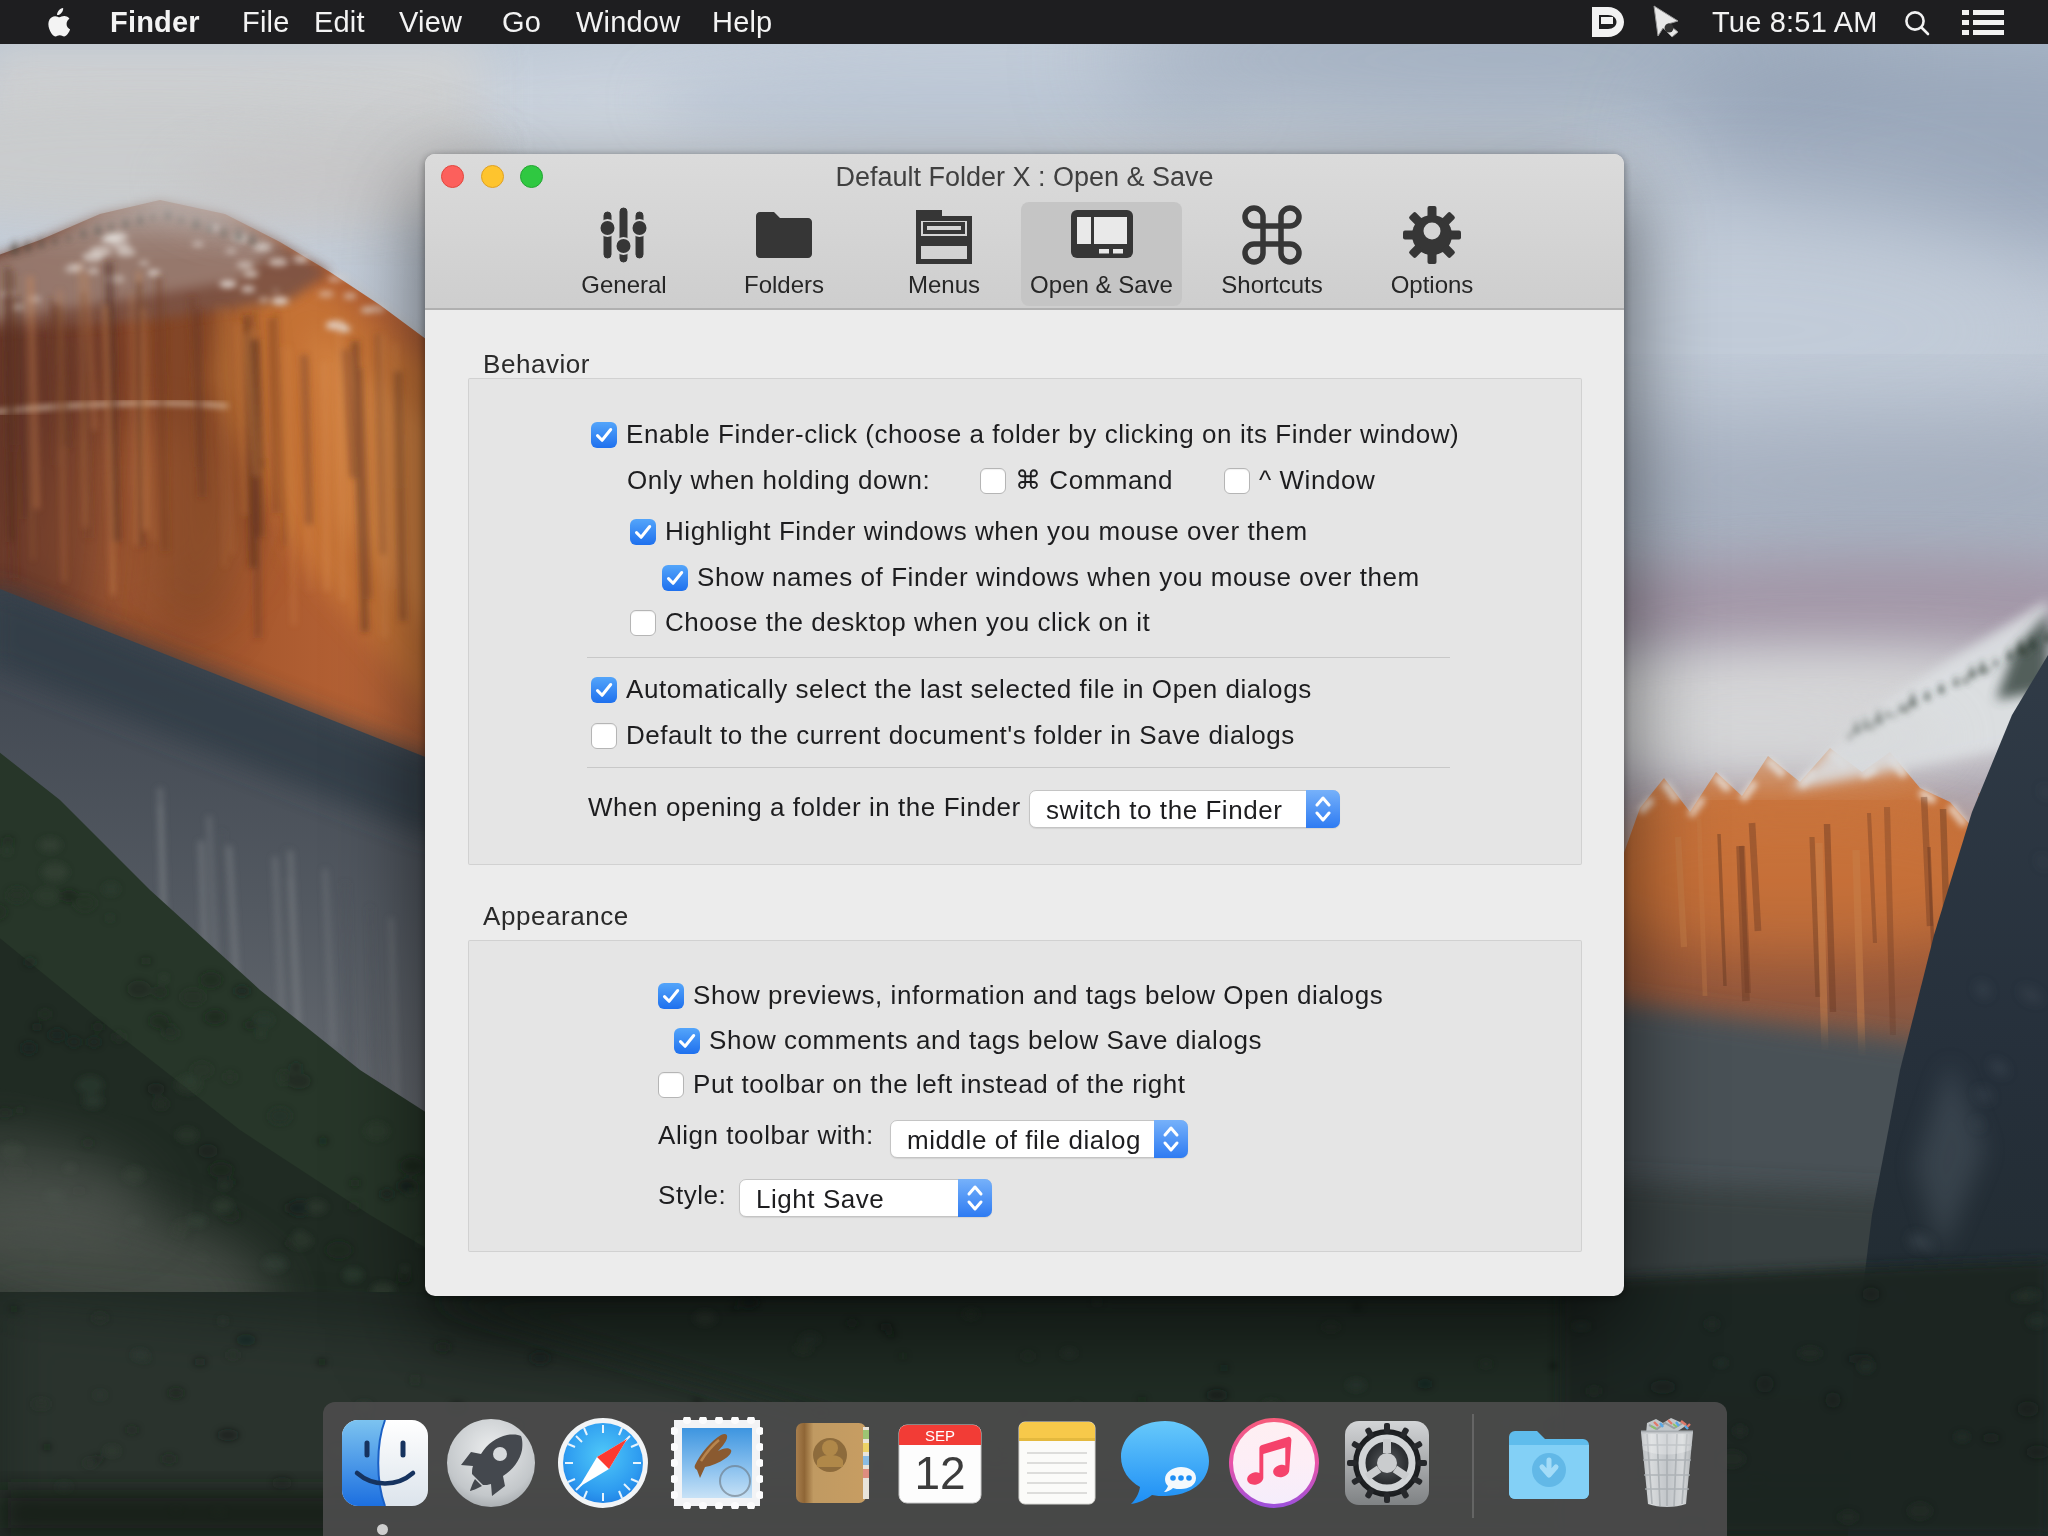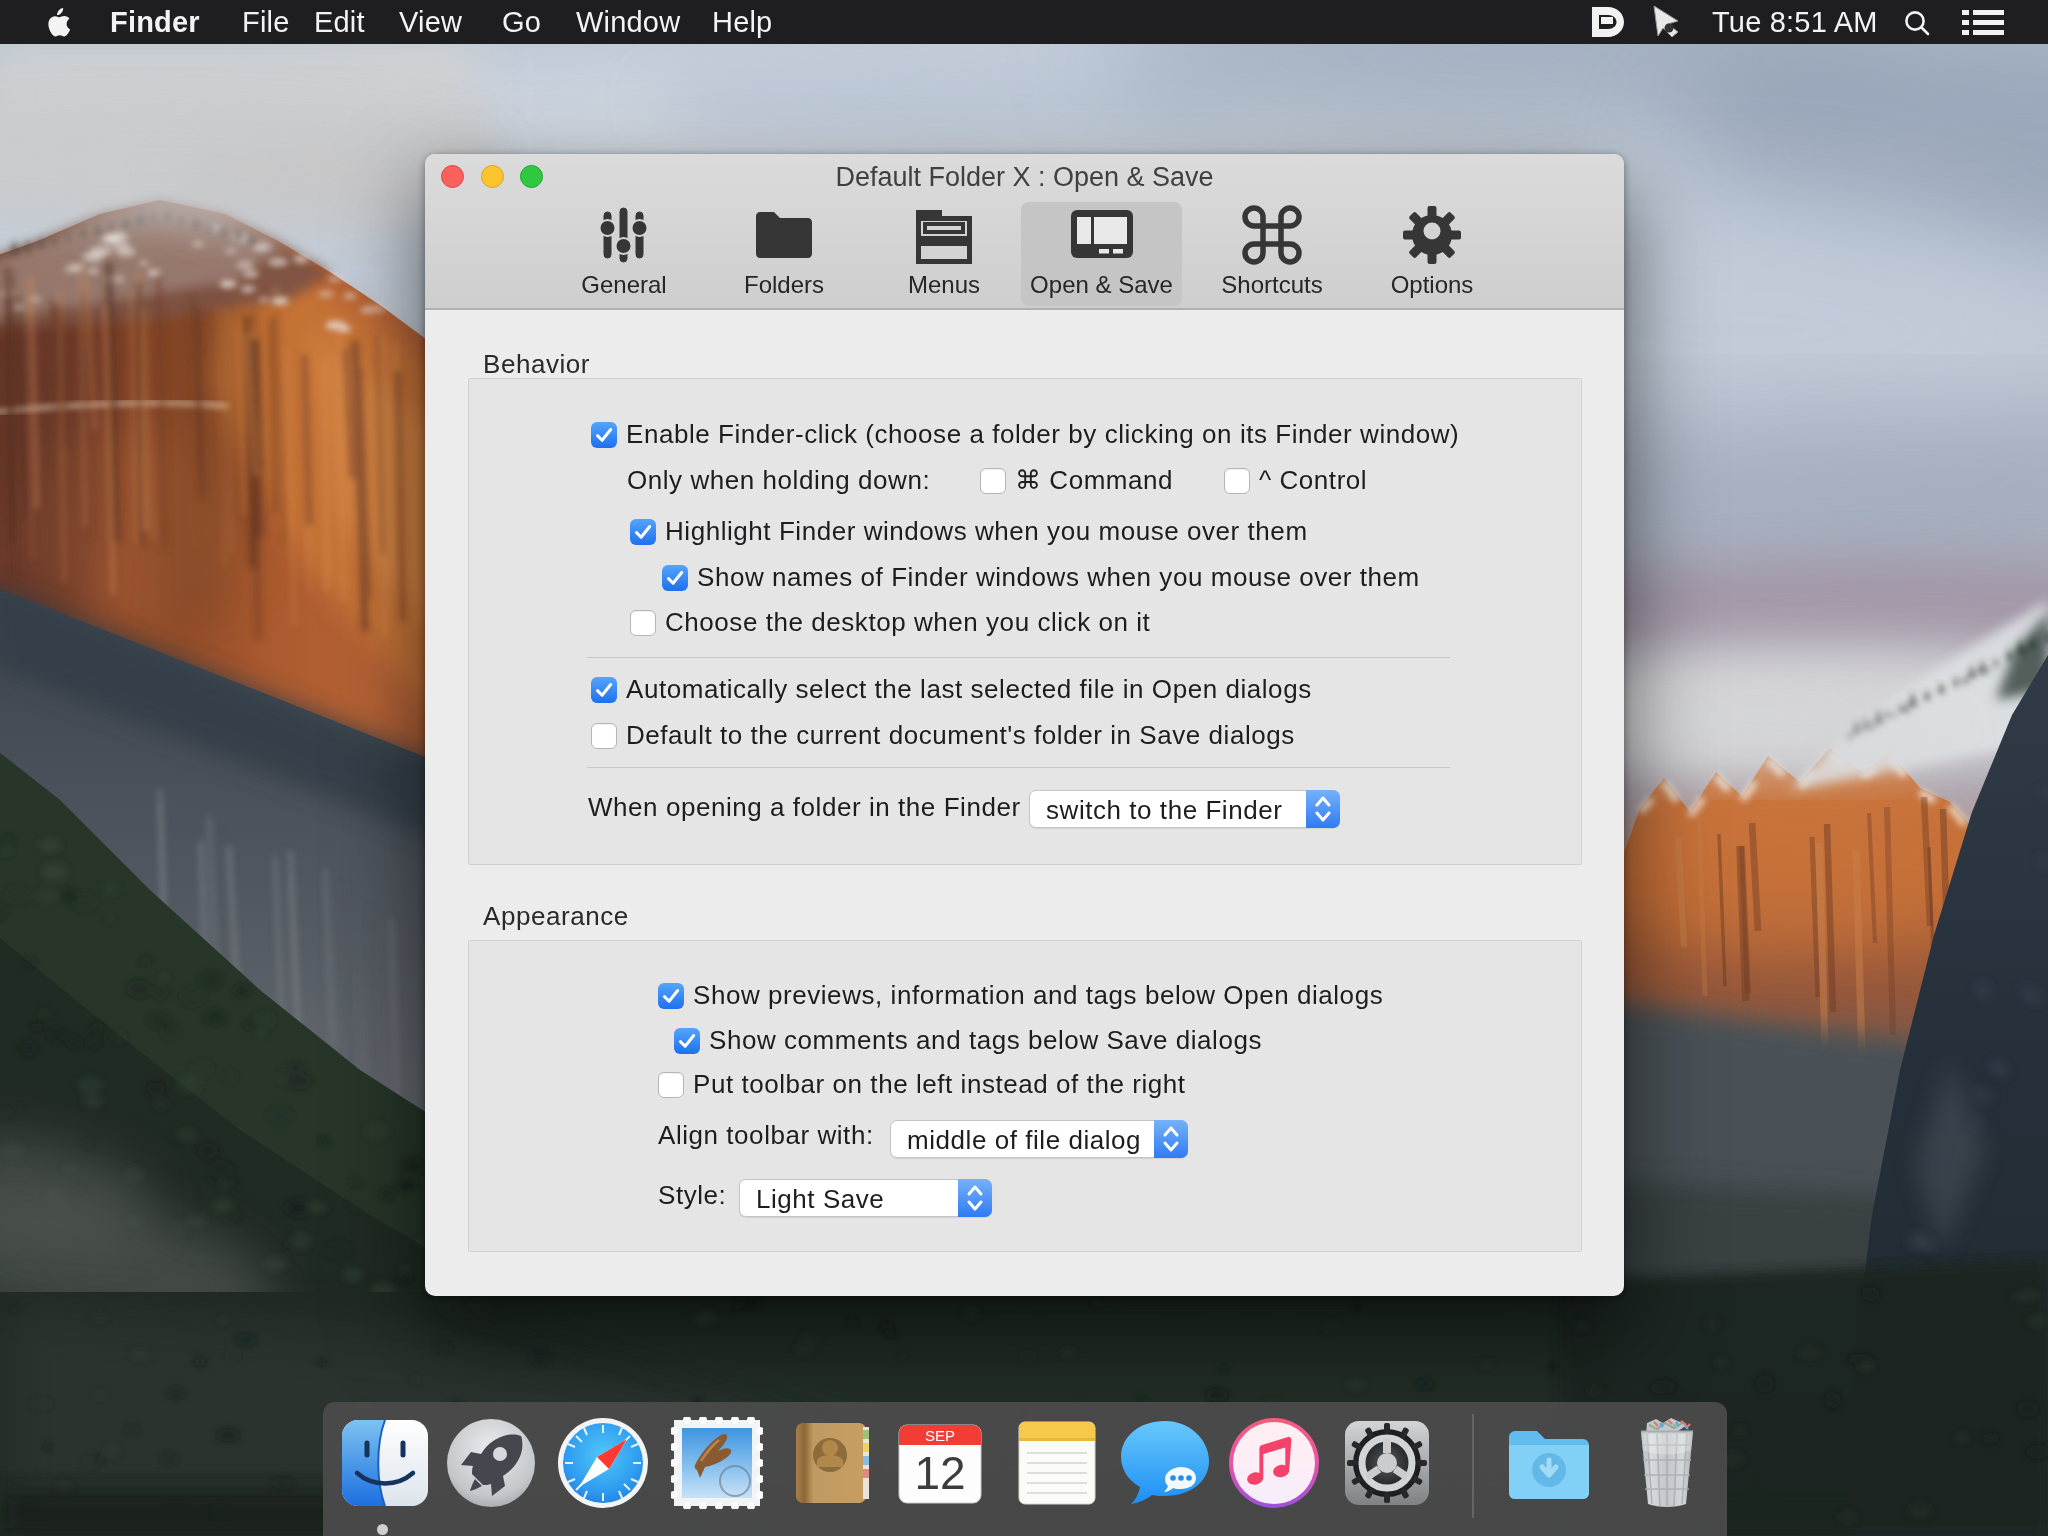--- a/index.html
+++ b/index.html
@@ -783,21 +783,21 @@
     </div>
     <div class="row" style="left:202px; top:153px;">
       <span>Only when holding down:</span>
     </div>
     <div class="row" style="left:555px; top:153px;">
       <span class="cb off"></span>
           <span>⌘ Command</span>
     </div>
     <div class="row" style="left:799px; top:153px;">
       <span class="cb off"></span>
-          <span>^ Control</span>
+          <span>^ Window</span>
     </div>
     <div class="row" style="left:205px; top:204px;">
       <span class="cb on"><svg width="26" height="26" viewBox="0 0 26 26">
               <path d="M6.5 13.6l4.6 4.7 8.6-10.8" stroke="#fff" stroke-width="3" fill="none" stroke-linecap="round" stroke-linejoin="round"></path>
             </svg></span>
       <span>Highlight Finder windows when you mouse over them</span>
     </div>
     <div class="row" style="left:205px; top:250px;padding-left:32px;">
       <span class="cb on"><svg width="26" height="26" viewBox="0 0 26 26">
               <path d="M6.5 13.6l4.6 4.7 8.6-10.8" stroke="#fff" stroke-width="3" fill="none" stroke-linecap="round" stroke-linejoin="round"></path>

